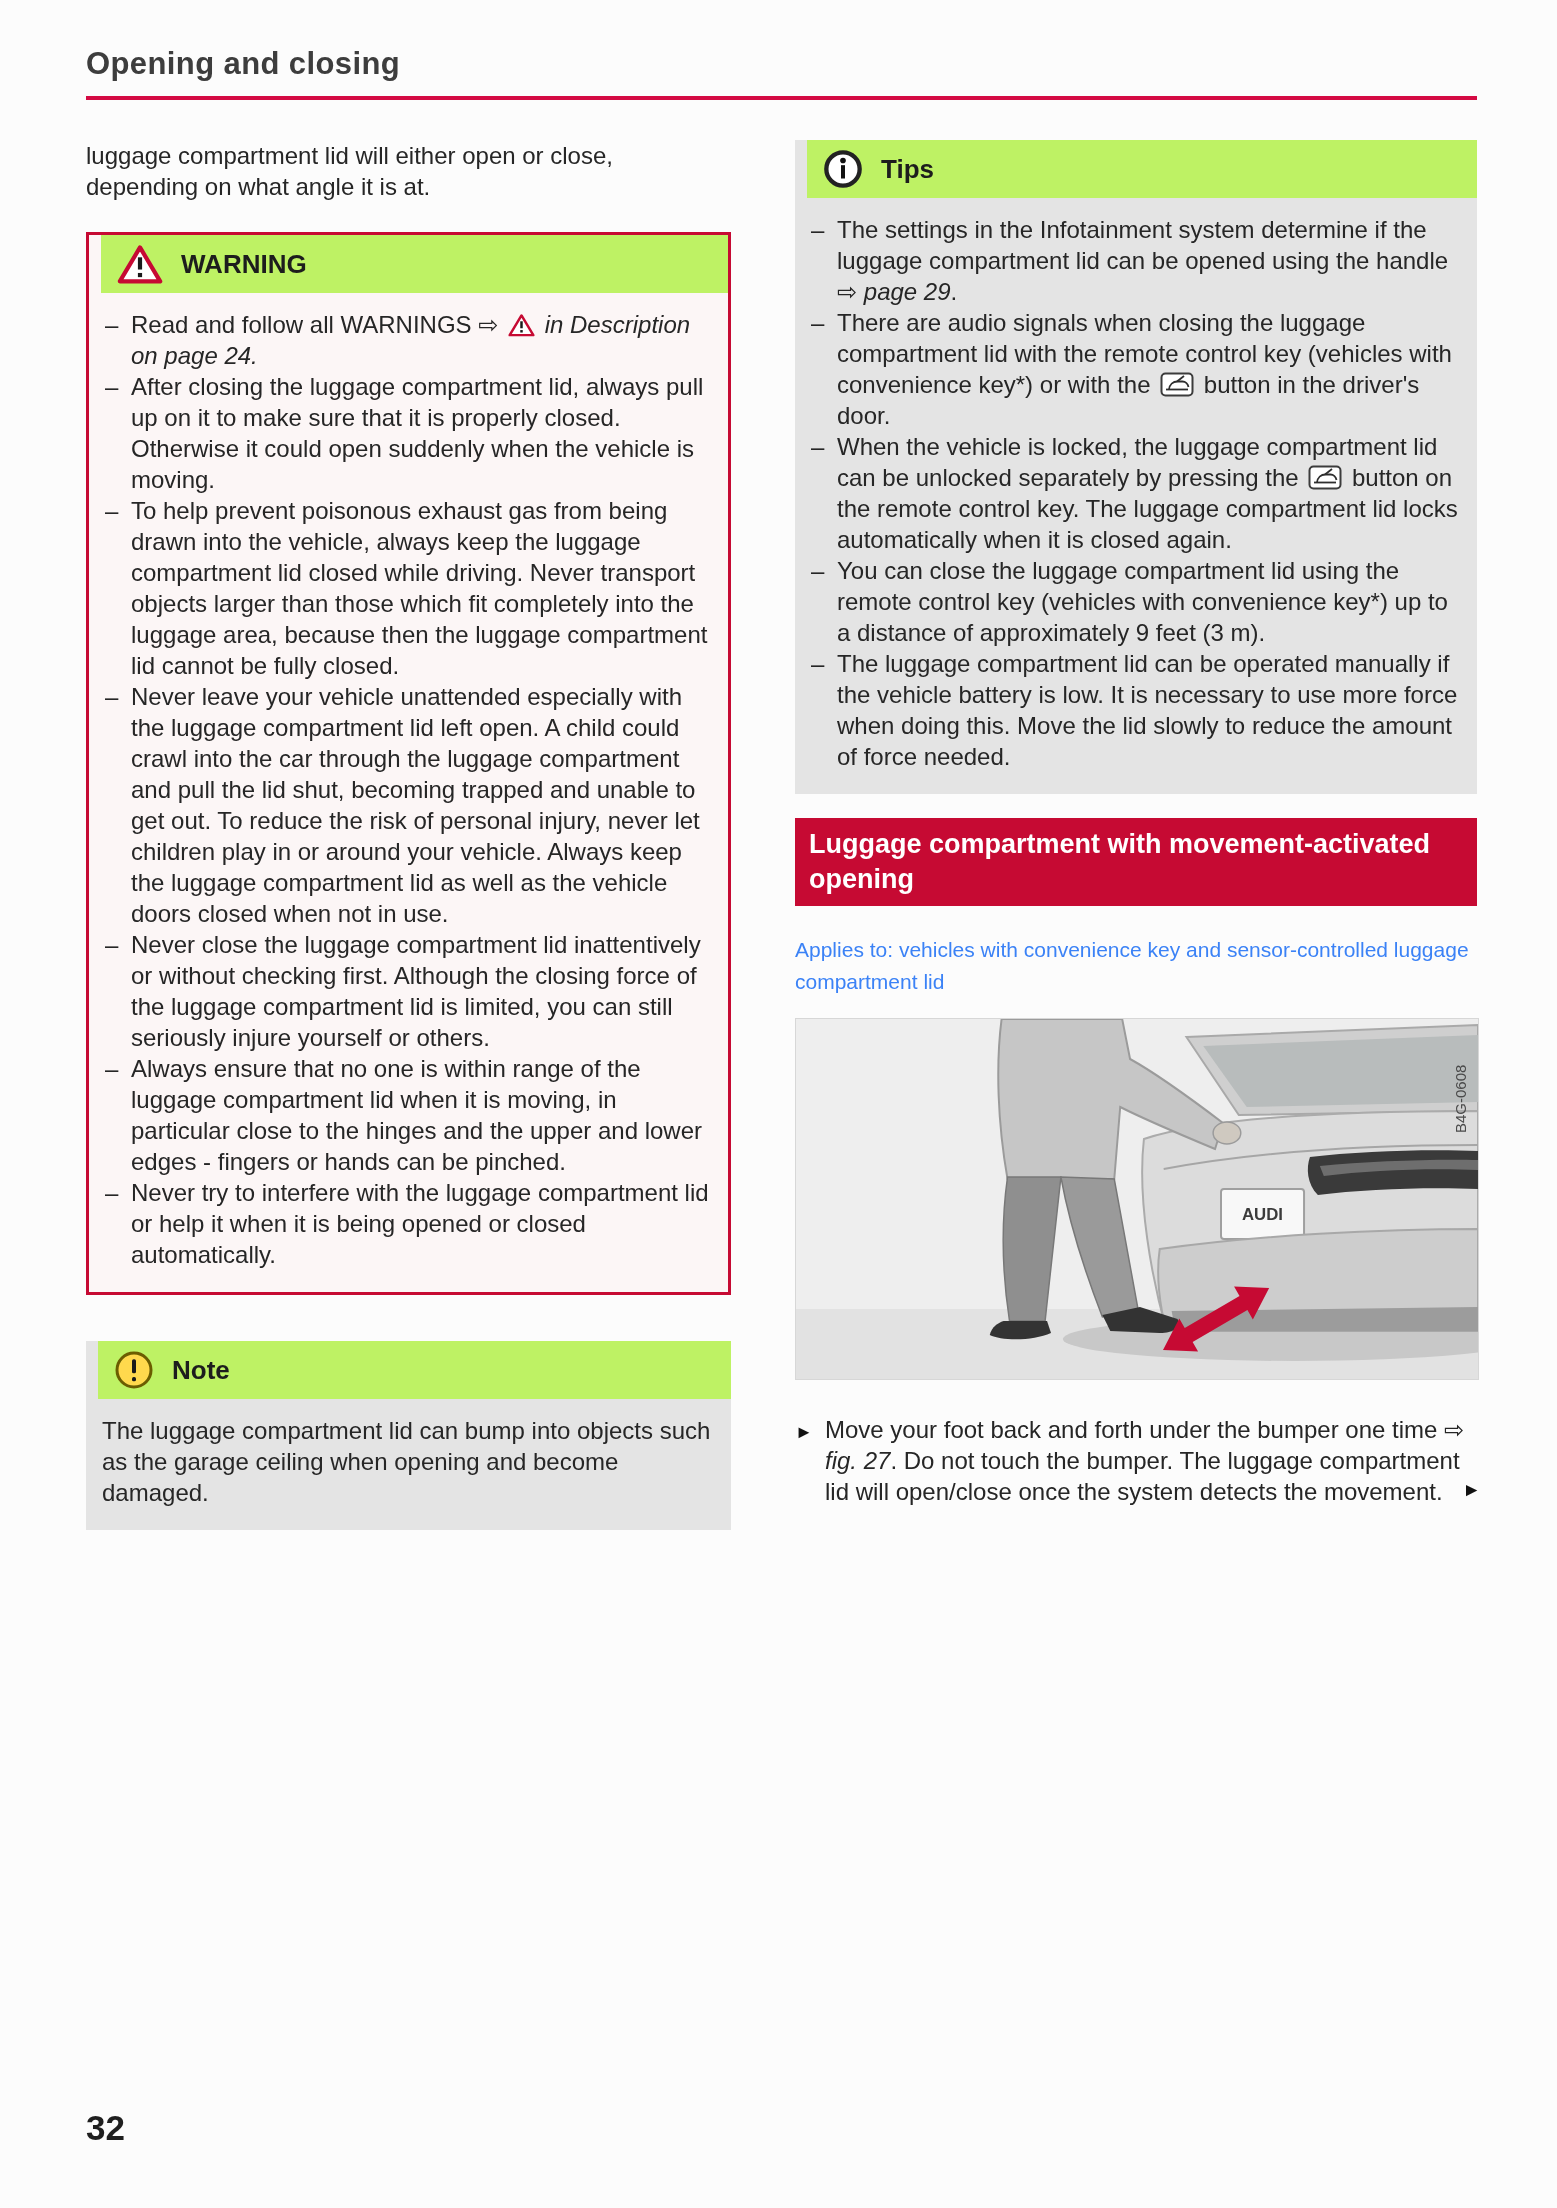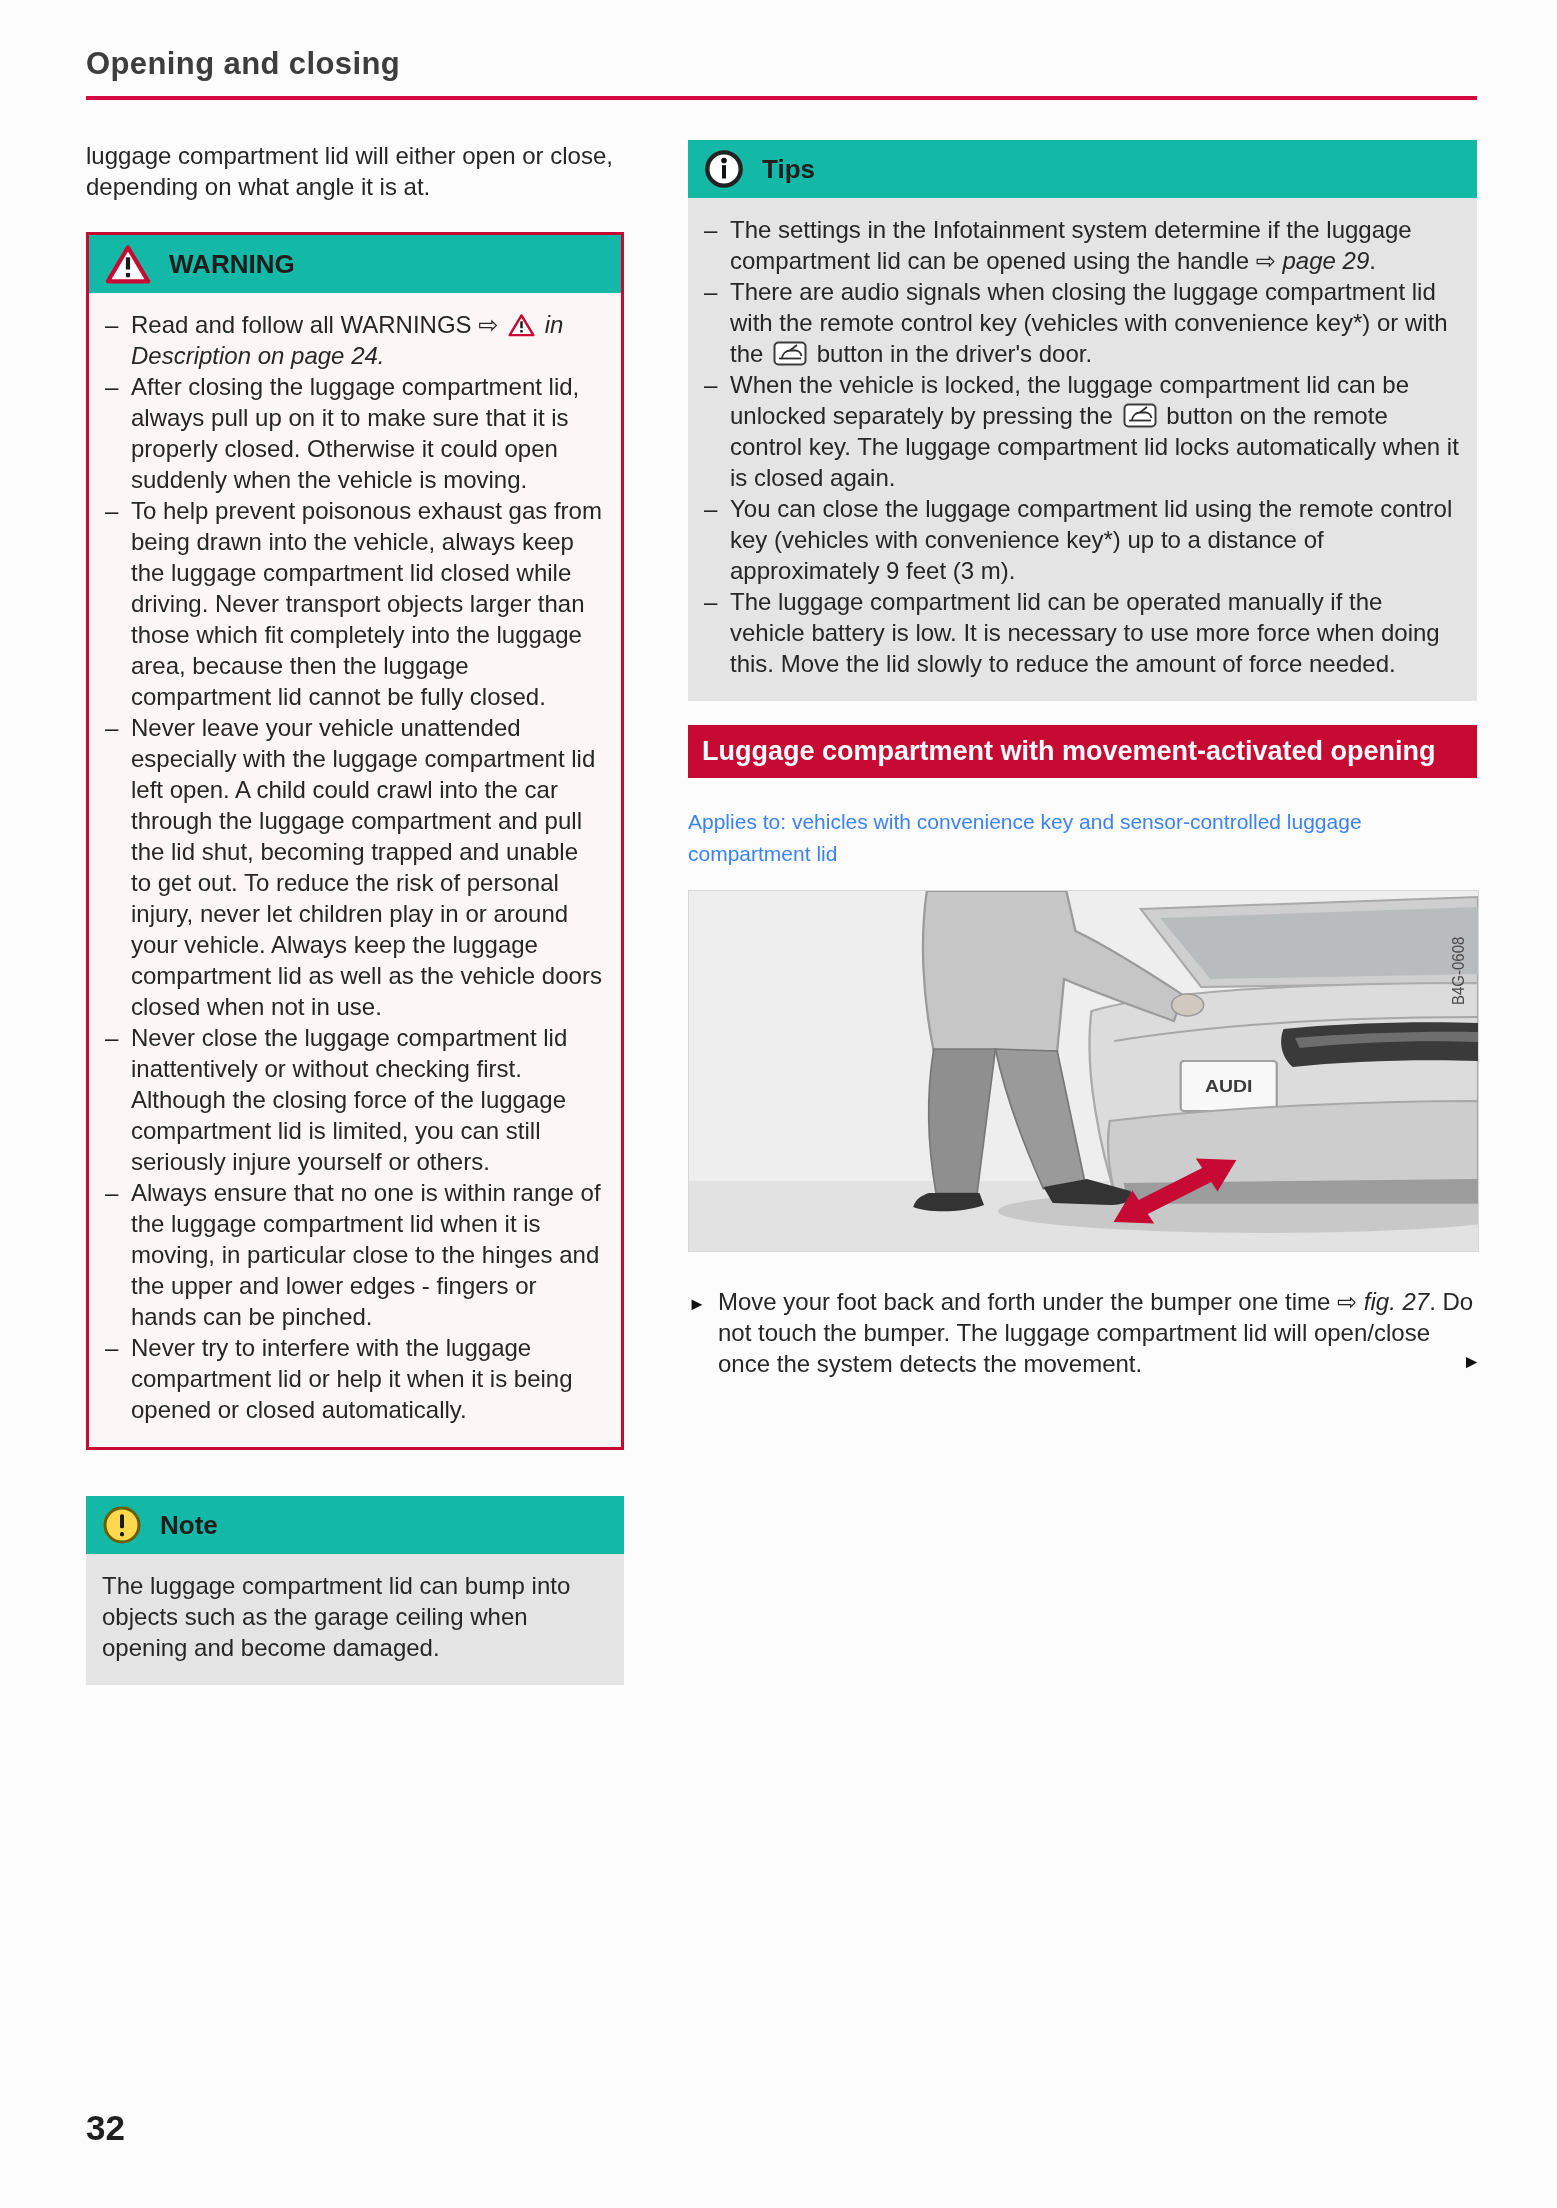--- a/index.html
+++ b/index.html
@@ -8,29 +8,29 @@
     font-family:"Liberation Sans","DejaVu Sans",sans-serif;
     color:#262626;position:relative;overflow:hidden;
   }
   .page{position:absolute;inset:0;padding:46px 80px 0 86px}
   .doc-header{
     font-size:31px;font-weight:700;color:#3d3d3d;letter-spacing:.4px;
     padding-bottom:14px;border-bottom:4px solid #d40a43;
   }
   .columns{display:flex;gap:64px;margin-top:40px}
   .col{font-size:24px;line-height:31px}
-  .col-left{width:538px;flex:none}
+  .col-left{width:645px;flex:none}
   .col-right{flex:1;min-width:0}
   .intro{margin:0 0 30px}
 
   
   .warning-box{border:3px solid #c60a33;background:#fcf6f6}
   .box-header{
-    display:flex;align-items:center;gap:18px;background:#14b8a6;
-    padding:9px 16px;font-weight:700;font-size:26px;color:#1d1d1d;
+    display:flex;align-items:center;gap:18px;background:#bef264;
+    padding:9px 16px;font-weight:700;font-size:26px;color:#1d1d1d;margin-left:12px;
   }
   .box-body{padding:16px 18px 22px 16px}
   .gray-box{background:#e4e4e4}
   .note-box{margin-top:46px}
   .hdr-icon{display:inline-flex;flex:none}
 
   .item{display:flex}
   .item>.marker{flex:none;width:26px}
   .item>.content{flex:1;min-width:0}
   .it{font-style:italic}

